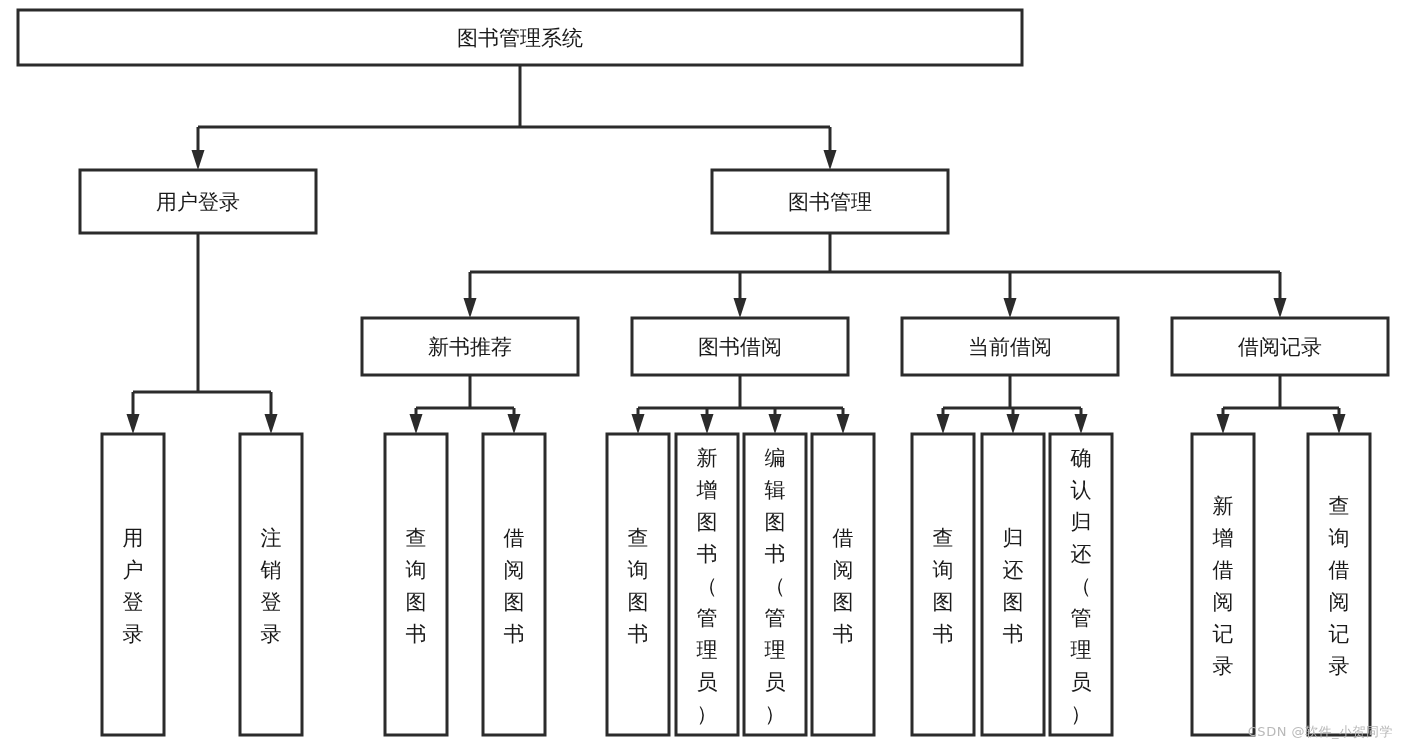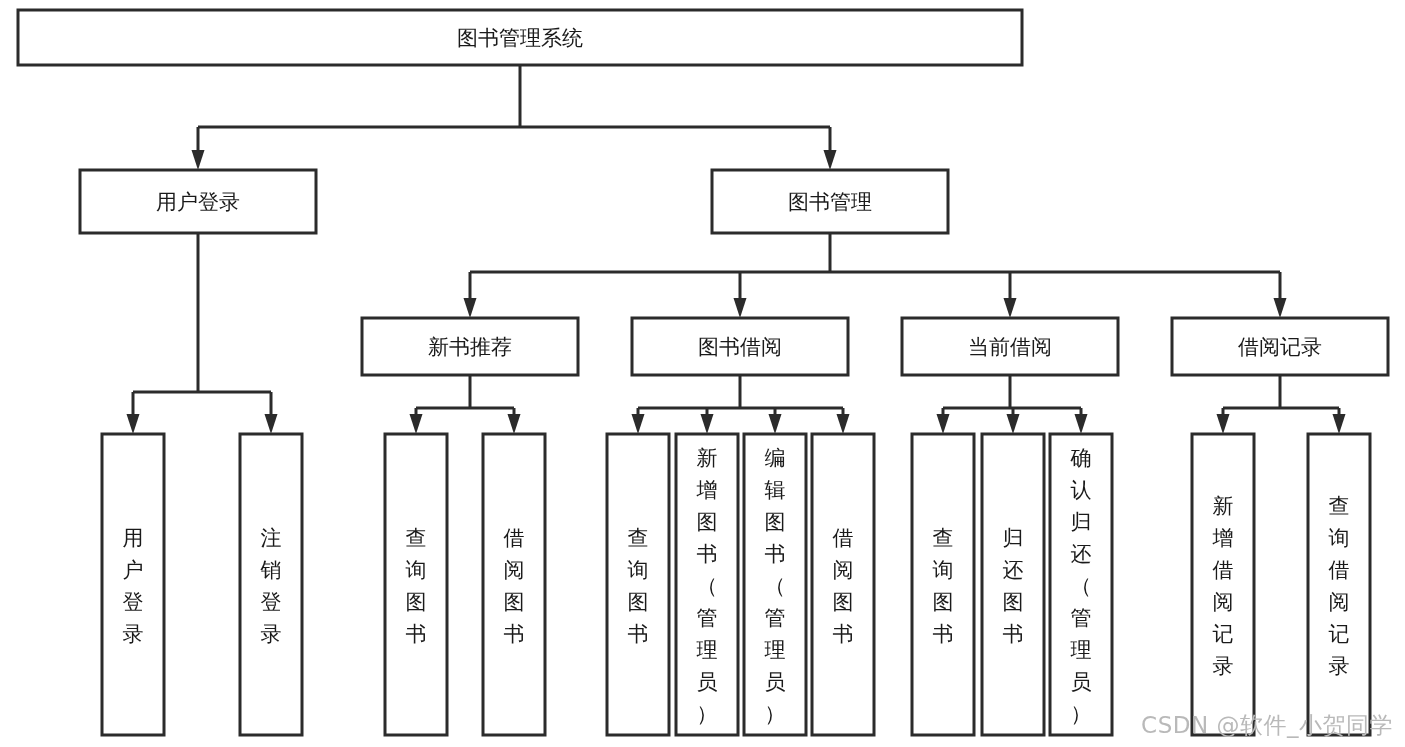--- a/index.html
+++ b/index.html
@@ -48,21 +48,21 @@
   }
   .arrow-head {
     fill: #2b2b2b;
     stroke: none;
   }
   .watermark {
     position: absolute;
     right: 12px;
     bottom: 6px;
     font-family: "DejaVu Sans", "Liberation Sans", sans-serif;
-    font-size: 23px;
+    font-size: 13px;
     color: #b9b9b9;
     letter-spacing: 0.5px;
     white-space: nowrap;
     pointer-events: none;
   }
 </style>
 </head>
 <body>
 
 <div id="diagram-root">

